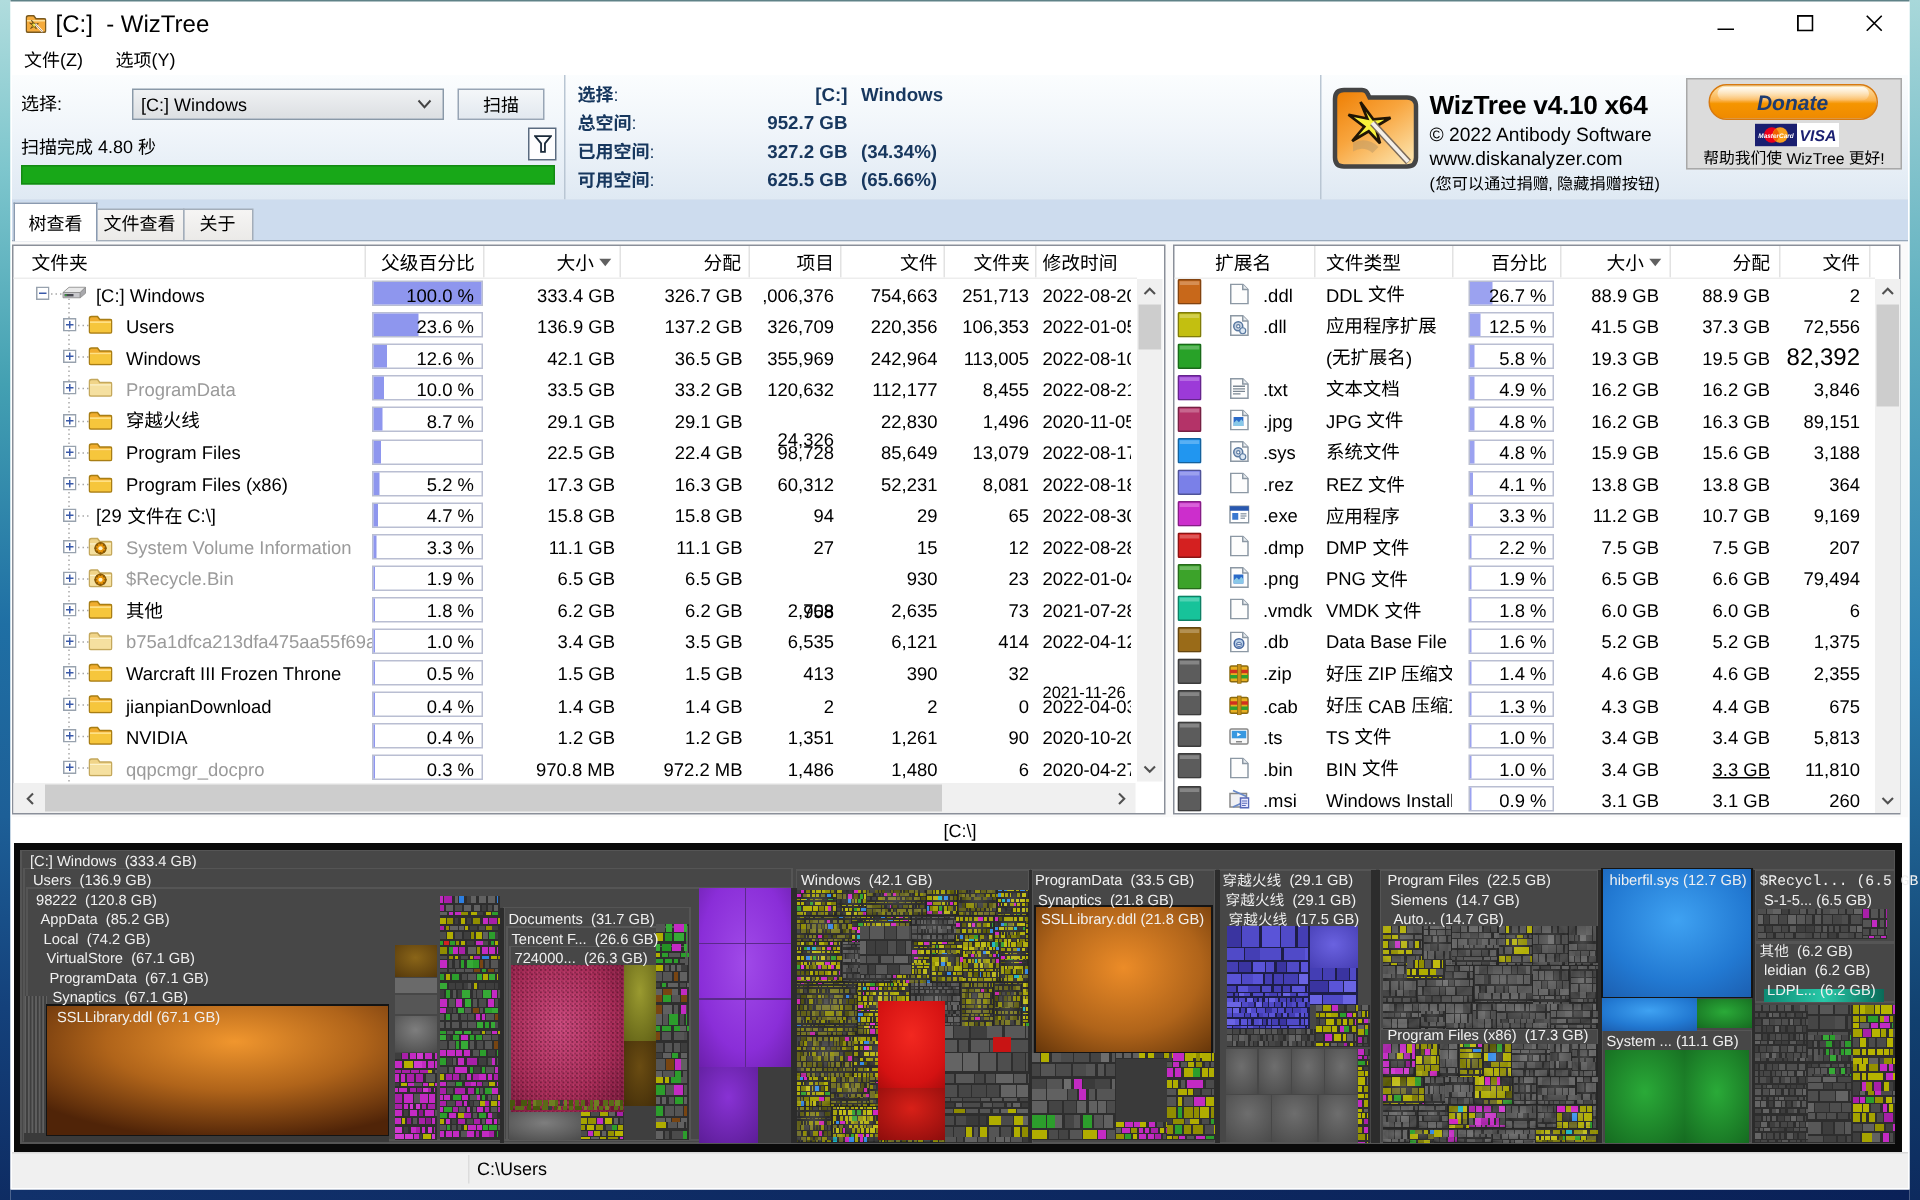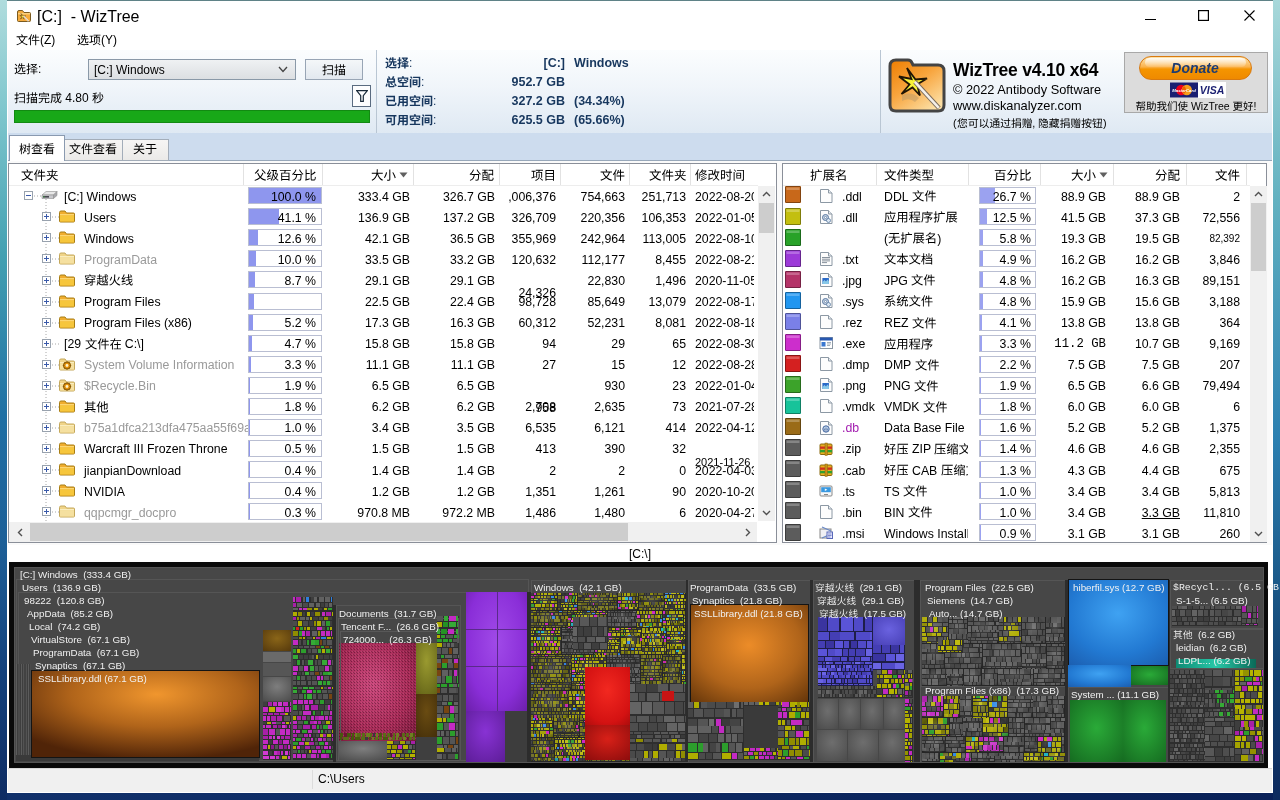--- a/index.html
+++ b/index.html
@@ -407,21 +407,21 @@
     </svg>
     <svg style="left:52px;top:216.3px" width="8" height="2" viewBox="0 0 8 2">
       <path d="M0 1 H8" stroke="#a8a8a8" stroke-dasharray="1 2"></path>
     </svg>
     <svg style="left:59px;top:210.3px" width="16" height="13" viewBox="0 0 16 13">
       <use href="#ifold"></use>
     </svg>
     <div class="t" style="top:210.6px;font-size:12.3px;color:#000;line-height:14.27px;left:84px;">Users</div>
     <div style="left:248px;top:208.27px;width:74px;height:17px;background:#fff;border:1px solid #b9bed2;box-sizing:border-box;"></div>
     <div style="left:249px;top:209.27px;width:29.592px;height:15px;background:#8e96ee;"></div>
-    <div class="t" style="top:210.6px;font-size:12.3px;color:#000;line-height:14.27px;right:964px;">41.1 %</div>
+    <div class="t" style="top:210.6px;font-size:12.3px;color:#000;line-height:14.27px;right:964px;">23.6 %</div>
     <div class="t" style="top:210.6px;font-size:12.3px;color:#000;line-height:14.27px;right:870px;">136.9 GB</div>
     <div class="t" style="top:210.6px;font-size:12.3px;color:#000;line-height:14.27px;right:785px;">137.2 GB</div>
     <div class="t" style="top:210.6px;font-size:12.3px;color:#000;line-height:14.27px;right:724px;">326,709</div>
     <div class="t" style="top:210.6px;font-size:12.3px;color:#000;line-height:14.27px;right:655px;">220,356</div>
     <div class="t" style="top:210.6px;font-size:12.3px;color:#000;line-height:14.27px;right:594px;">106,353</div>
     <div class="t" style="left:695px;top:210.6px;width:59px;overflow:hidden;font-size:12.3px;line-height:14px;color:#000">2022-01-05</div>
     <svg style="left:42px;top:233.4px" width="9" height="9" viewBox="0 0 9 9">
       <rect x="0.5" y="0.5" width="8" height="8" fill="#fff" stroke="#98a2ae"></rect>
       <path d="M2 4.5 H7 M4.5 2 V7" stroke="#3a5aaa" fill="none"></path>
     </svg>
@@ -817,21 +817,21 @@
         <use href="#g71"></use>
         <use href="#g62" x="1000"></use>
         <use href="#g63" x="2000"></use>
         <use href="#g64" x="3000"></use>
       </svg>)</div>
     <div style="left:979px;top:229.34px;width:57px;height:17px;background:#fff;border:1px solid #b9bed2;box-sizing:border-box;"></div>
     <div style="left:980px;top:230.34px;width:3.19px;height:15px;background:#9ba2f0;"></div>
     <div class="t" style="top:231.7px;font-size:12.3px;color:#000;line-height:14.27px;right:249px;">5.8 %</div>
     <div class="t" style="top:231.7px;font-size:12.3px;color:#000;line-height:14.27px;right:174px;">19.3 GB</div>
     <div class="t" style="top:231.7px;font-size:12.3px;color:#000;line-height:14.27px;right:100px;">19.5 GB</div>
-    <div class="t" style="top:231.7px;font-size:10px;color:#000;line-height:14.27px;right:40px;">82,392</div>
+    <div class="t" style="top:231.7px;font-size:16px;color:#000;line-height:14.27px;right:40px;">82,392</div>
     <svg style="left:785px;top:249.6px" width="16" height="17" viewBox="0 0 16 17">
       <use href="#sqr" fill="#9c3ad8"></use>
       <rect x="0.5" y="0.5" width="15" height="16" rx="1" fill="none" stroke="rgba(0,0,0,0.35)"></rect>
       <rect x="1.5" y="1.5" width="13" height="2.5" fill="rgba(255,255,255,0.25)"></rect>
     </svg>
     <svg style="left:819px;top:251.9px" width="14" height="14" viewBox="0 0 14 14">
       <use href="#ipagetxt"></use>
     </svg>
     <div class="t" style="top:252.8px;font-size:12.3px;color:#000;line-height:14.27px;left:842px;">.txt</div>
     <div class="t" style="left:884px;top:252.8px;width:84px;overflow:hidden;white-space:nowrap;font-size:12.3px;line-height:14px;color:#000"><svg style="width:49.2px;height:12.30px;vertical-align:-0.15em" viewBox="0 -860 4000 1000" fill="#000">
@@ -916,21 +916,21 @@
     <div class="t" style="top:337.0px;font-size:12.3px;color:#000;line-height:14.27px;left:842px;">.exe</div>
     <div class="t" style="left:884px;top:337.0px;width:84px;overflow:hidden;white-space:nowrap;font-size:12.3px;line-height:14px;color:#000"><svg style="width:49.2px;height:12.30px;vertical-align:-0.15em" viewBox="0 -860 4000 1000" fill="#000">
         <use href="#g67"></use>
         <use href="#g68" x="1000"></use>
         <use href="#g69" x="2000"></use>
         <use href="#g70" x="3000"></use>
       </svg></div>
     <div style="left:979px;top:334.69px;width:57px;height:17px;background:#fff;border:1px solid #b9bed2;box-sizing:border-box;"></div>
     <div style="left:980px;top:335.69px;width:1.815px;height:15px;background:#9ba2f0;"></div>
     <div class="t" style="top:337.0px;font-size:12.3px;color:#000;line-height:14.27px;right:249px;">3.3 %</div>
-    <div class="t" style="top:337.0px;font-size:12.3px;color:#000;line-height:14.27px;right:174px;font-family:Liberation Mono, monospace;">11.2 GB</div>
+    <div class="t" style="top:337.0px;font-size:12.3px;color:#000;line-height:14.27px;right:174px;">11.2 GB</div>
     <div class="t" style="top:337.0px;font-size:12.3px;color:#000;line-height:14.27px;right:100px;">10.7 GB</div>
     <div class="t" style="top:337.0px;font-size:12.3px;color:#000;line-height:14.27px;right:40px;">9,169</div>
     <svg style="left:785px;top:355.0px" width="16" height="17" viewBox="0 0 16 17">
       <use href="#sqr" fill="#d42020"></use>
       <rect x="0.5" y="0.5" width="15" height="16" rx="1" fill="none" stroke="rgba(0,0,0,0.35)"></rect>
       <rect x="1.5" y="1.5" width="13" height="2.5" fill="rgba(255,255,255,0.25)"></rect>
     </svg>
     <svg style="left:819px;top:357.3px" width="14" height="14" viewBox="0 0 14 14">
       <use href="#ipage"></use>
     </svg>
@@ -984,21 +984,21 @@
     <div class="t" style="top:400.3px;font-size:12.3px;color:#000;line-height:14.27px;right:100px;">6.0 GB</div>
     <div class="t" style="top:400.3px;font-size:12.3px;color:#000;line-height:14.27px;right:40px;">6</div>
     <svg style="left:785px;top:418.2px" width="16" height="17" viewBox="0 0 16 17">
       <use href="#sqr" fill="#9a6b18"></use>
       <rect x="0.5" y="0.5" width="15" height="16" rx="1" fill="none" stroke="rgba(0,0,0,0.35)"></rect>
       <rect x="1.5" y="1.5" width="13" height="2.5" fill="rgba(255,255,255,0.25)"></rect>
     </svg>
     <svg style="left:819px;top:420.5px" width="14" height="14" viewBox="0 0 14 14">
       <use href="#ipagedb"></use>
     </svg>
-    <div class="t" style="top:421.3px;font-size:12.3px;color:#a21caf;line-height:14.27px;left:842px;">.db</div>
+    <div class="t" style="top:421.3px;font-size:12.3px;color:#000000;line-height:14.27px;left:842px;">.db</div>
     <div class="t" style="left:884px;top:421.3px;width:84px;overflow:hidden;white-space:nowrap;font-size:12.3px;line-height:14px;color:#000">Data Base File</div>
     <div style="left:979px;top:418.97px;width:57px;height:17px;background:#fff;border:1px solid #b9bed2;box-sizing:border-box;"></div>
     <div style="left:980px;top:419.97px;width:0.88px;height:15px;background:#9ba2f0;"></div>
     <div class="t" style="top:421.3px;font-size:12.3px;color:#000;line-height:14.27px;right:249px;">1.6 %</div>
     <div class="t" style="top:421.3px;font-size:12.3px;color:#000;line-height:14.27px;right:174px;">5.2 GB</div>
     <div class="t" style="top:421.3px;font-size:12.3px;color:#000;line-height:14.27px;right:100px;">5.2 GB</div>
     <div class="t" style="top:421.3px;font-size:12.3px;color:#000;line-height:14.27px;right:40px;">1,375</div>
     <svg style="left:785px;top:439.2px" width="16" height="17" viewBox="0 0 16 17">
       <use href="#sqr" fill="#5c5c5c"></use>
       <rect x="0.5" y="0.5" width="15" height="16" rx="1" fill="none" stroke="rgba(0,0,0,0.35)"></rect>

